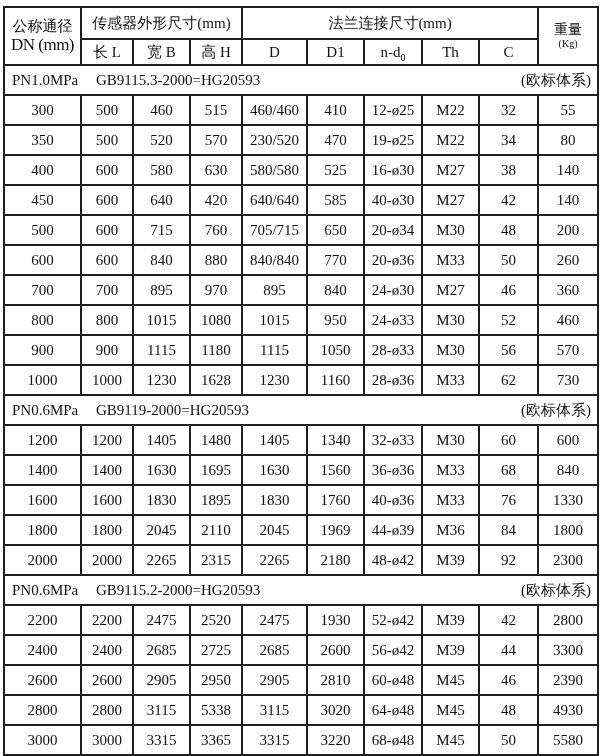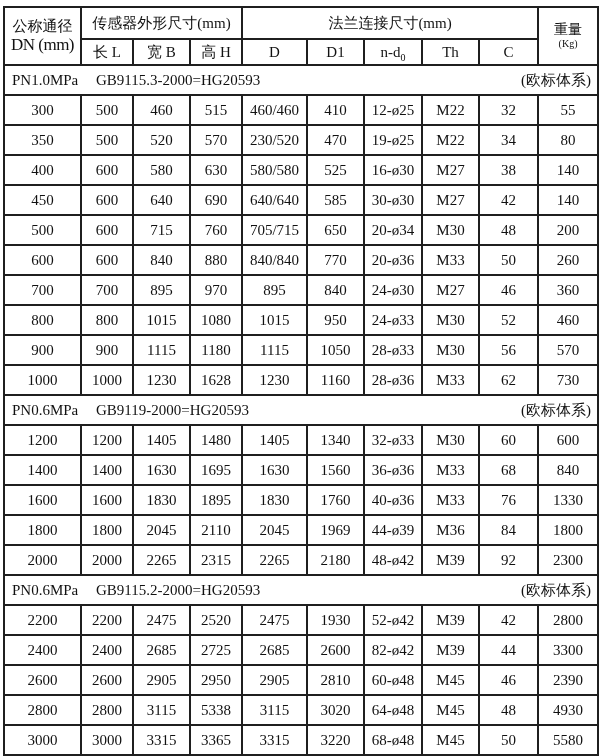--- a/index.html
+++ b/index.html
@@ -137,24 +137,24 @@
           <td>525</td>
           <td>16-ø30</td>
           <td>M27</td>
           <td>38</td>
           <td>140</td>
         </tr>
         <tr>
           <td>450</td>
           <td>600</td>
           <td>640</td>
-          <td>690</td>
+          <td>420</td>
           <td>640/640</td>
           <td>585</td>
-          <td>30-ø30</td>
+          <td>40-ø30</td>
           <td>M27</td>
           <td>42</td>
           <td>140</td>
         </tr>
         <tr>
           <td>500</td>
           <td>600</td>
           <td>715</td>
           <td>760</td>
           <td>705/715</td>
@@ -314,21 +314,21 @@
           <td>42</td>
           <td>2800</td>
         </tr>
         <tr>
           <td>2400</td>
           <td>2400</td>
           <td>2685</td>
           <td>2725</td>
           <td>2685</td>
           <td>2600</td>
-          <td>82-ø42</td>
+          <td>56-ø42</td>
           <td>M39</td>
           <td>44</td>
           <td>3300</td>
         </tr>
         <tr>
           <td>2600</td>
           <td>2600</td>
           <td>2905</td>
           <td>2950</td>
           <td>2905</td>

